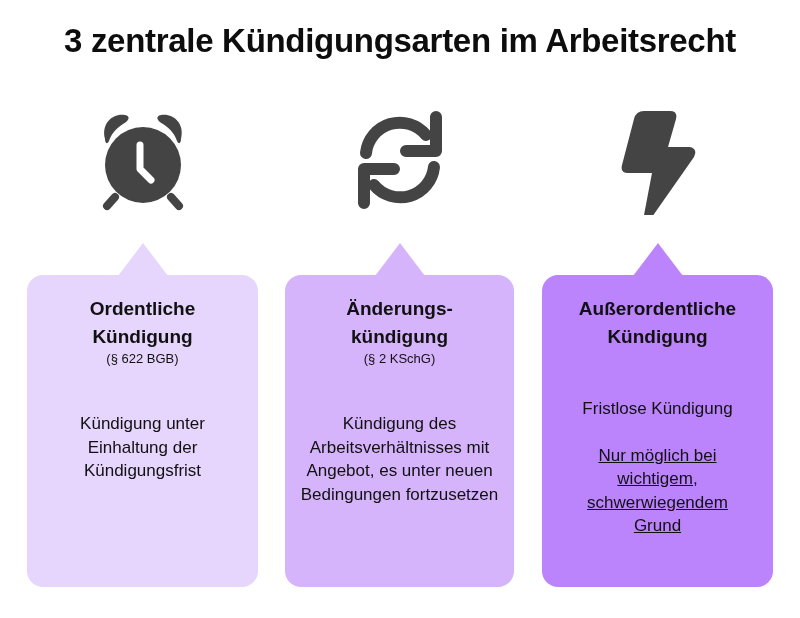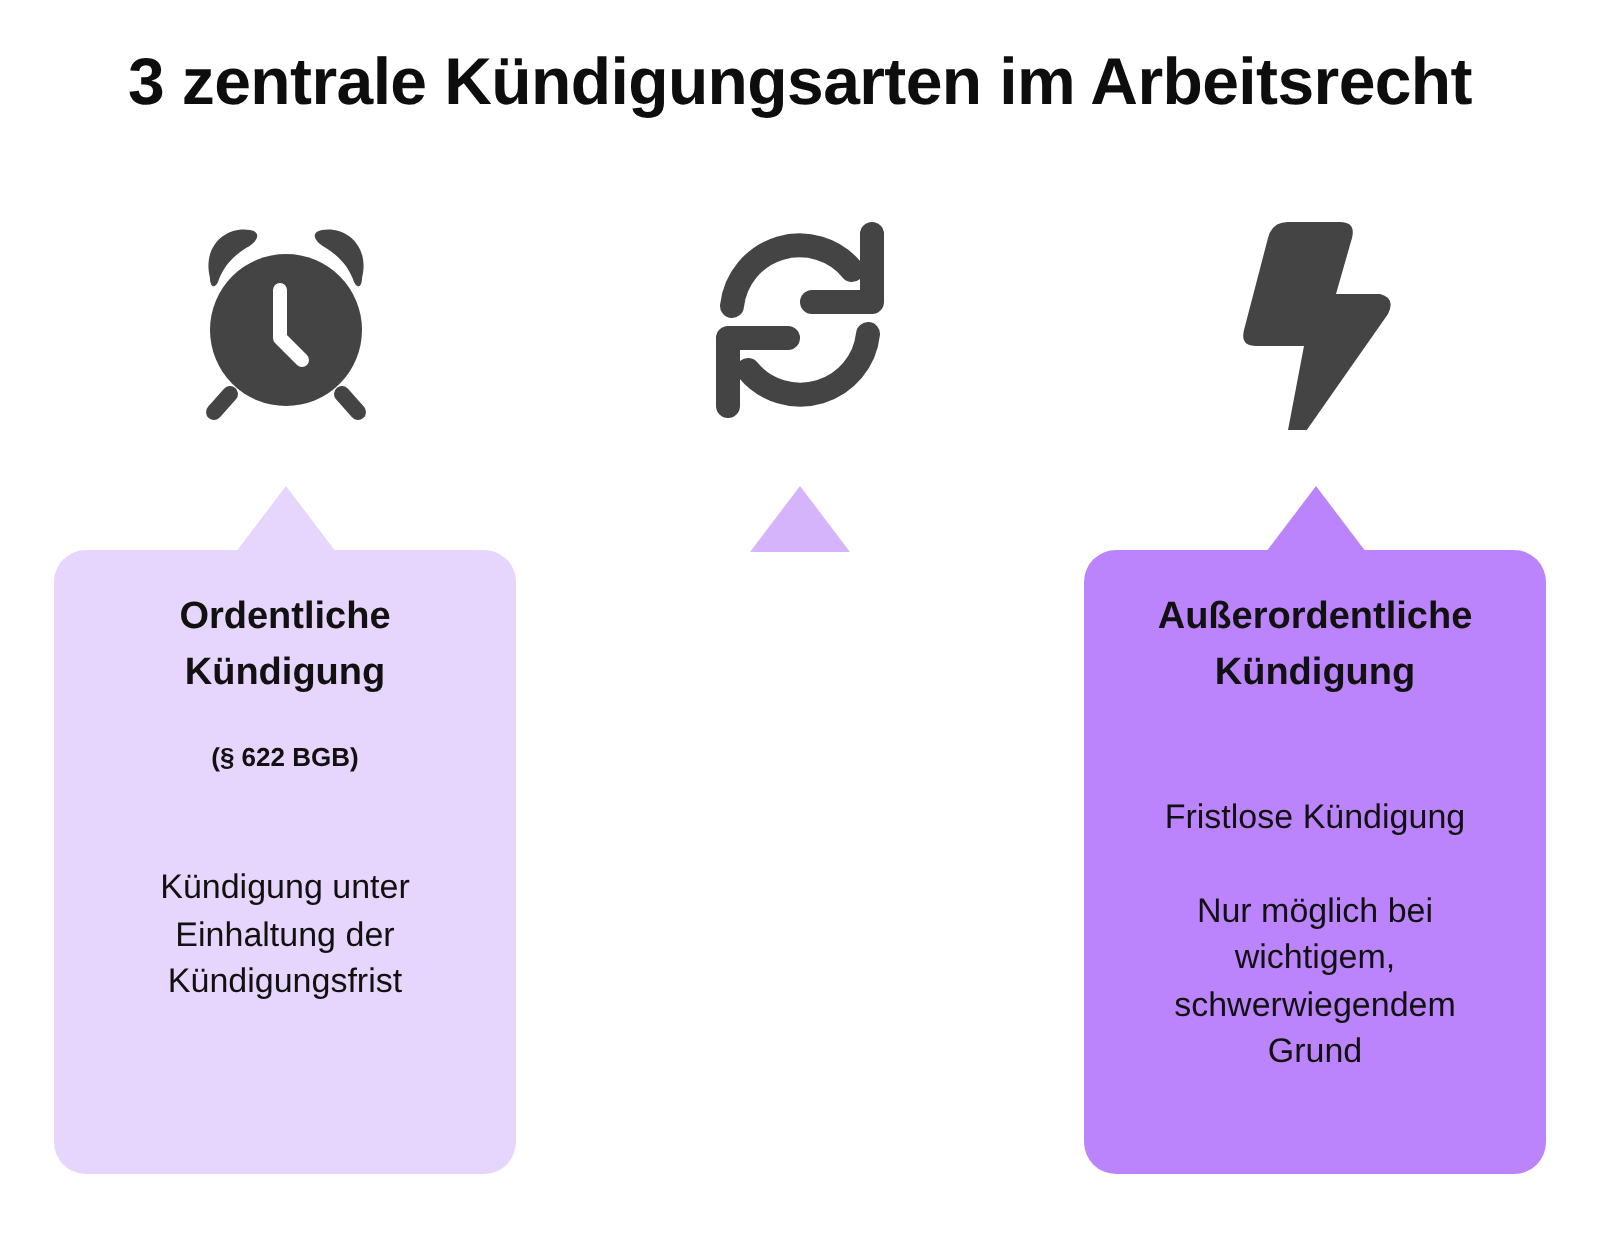--- a/index.html
+++ b/index.html
@@ -9,21 +9,21 @@
            font-size:33px; font-weight:700; letter-spacing:-0.3px; color:#0d0d0d; }
   .col { position:absolute; top:0; width:231px; height:530px; }
   .icon { position:absolute; left:50%; transform:translateX(-50%); top:105px; width:100px; height:110px; }
   .icon svg { width:100%; height:100%; display:block; }
   .pointer { position:absolute; left:50%; transform:translateX(-50%); top:243px; width:0; height:0;
              border-left:25px solid transparent; border-right:25px solid transparent;
              border-bottom:33px solid var(--c); }
   .card { position:absolute; top:275px; left:0; width:231px; height:312px;
           background:var(--c); border-radius:16px; text-align:center; }
   .card-title { margin-top:20px; font-size:19px; font-weight:700; line-height:28px; color:#111; }
-  .card-ref { margin-top:20px; font-size:13px; font-weight:700; color:#111; }
+  .card-ref { margin-top:0; font-size:13px; font-weight:400; color:#111; }
   .card-desc { margin-top:46px; font-size:17px; line-height:23.5px; color:#111; padding:0 14px; }
   .card-desc2 { margin-top:23px; font-size:17px; line-height:23.5px; color:#111; padding:0 14px; }
 </style>
 </head>
 <body>
 
 <div class="title">3 zentrale Kündigungsarten im Arbeitsrecht</div>
 
 <div class="col" style="left:27px; --c:#e6d5fc;">
   <div class="icon">
@@ -50,30 +50,38 @@
 <div class="col" style="left:285px; width:229px; --c:#d6b4fb;">
   <div class="icon">
     <svg viewBox="0 0 100 110">
       <path d="M16 48 A 34 34 0 0 1 76 30" fill="none" stroke="#444" stroke-width="12" stroke-linecap="round"></path>
       <path d="M86 12 L86 46 L56 46" fill="none" stroke="#444" stroke-width="12" stroke-linecap="round" stroke-linejoin="round"></path>
       <path d="M84 62 A 34 34 0 0 1 24 80" fill="none" stroke="#444" stroke-width="12" stroke-linecap="round"></path>
       <path d="M14 98 L14 64 L44 64" fill="none" stroke="#444" stroke-width="12" stroke-linecap="round" stroke-linejoin="round"></path>
     </svg>
   </div>
   <div class="pointer"></div>
+  <div class="card" style="width:229px;">
+    <div class="card-title">
+      <div>Änderungs-</div>
+      <div>kündigung</div>
+    </div>
+    <div class="card-ref">(§ 2 KSchG)</div>
+    <div class="card-desc" style="padding:0 8px;">Kündigung des Arbeitsverhältnisses mit Angebot, es unter neuen Bedingungen fortzusetzen</div>
+  </div>
 </div>
 
 <div class="col" style="left:542px; --c:#bb84fc;">
   <div class="icon">
     <svg viewBox="0 0 100 110">
       <path d="M26 14 Q 28 6 36 6 L 62 6 Q 70 6 68 14 L 60 42 L 82 42 Q 90 44 86 52 L 44 112 Q 38 118 36 110 L 44 68 L 20 68 Q 12 68 14 60 Z" fill="#444"></path>
     </svg>
   </div>
   <div class="pointer"></div>
   <div class="card">
     <div class="card-title">
       <div>Außerordentliche</div>
       <div>Kündigung</div>
     </div>
     <div class="card-desc">Fristlose Kündigung</div>
-    <div class="card-desc2" style="padding:0 36px;">Nur möglich bei wichtigem, schwerwiegendem Grund</div>
+    <div class="card-desc2" style="padding:0 36px;text-decoration:underline;">Nur möglich bei wichtigem, schwerwiegendem Grund</div>
   </div>
 </div>
 
 </body></html>

